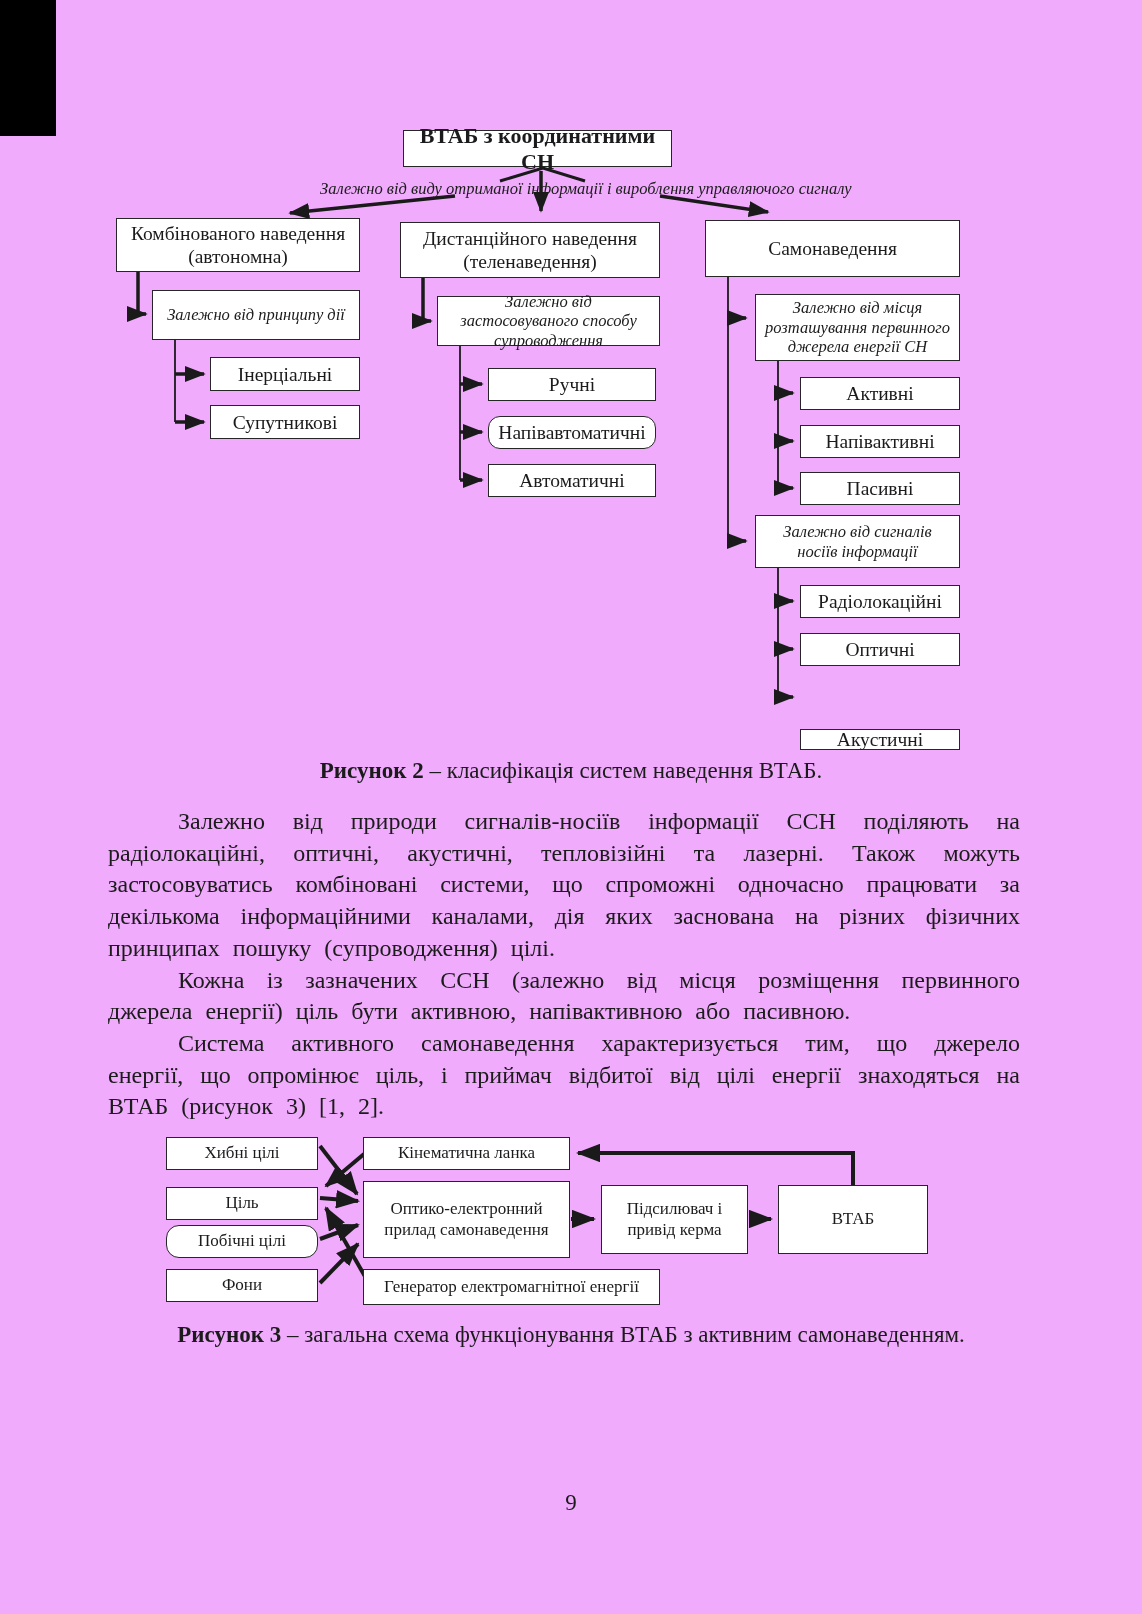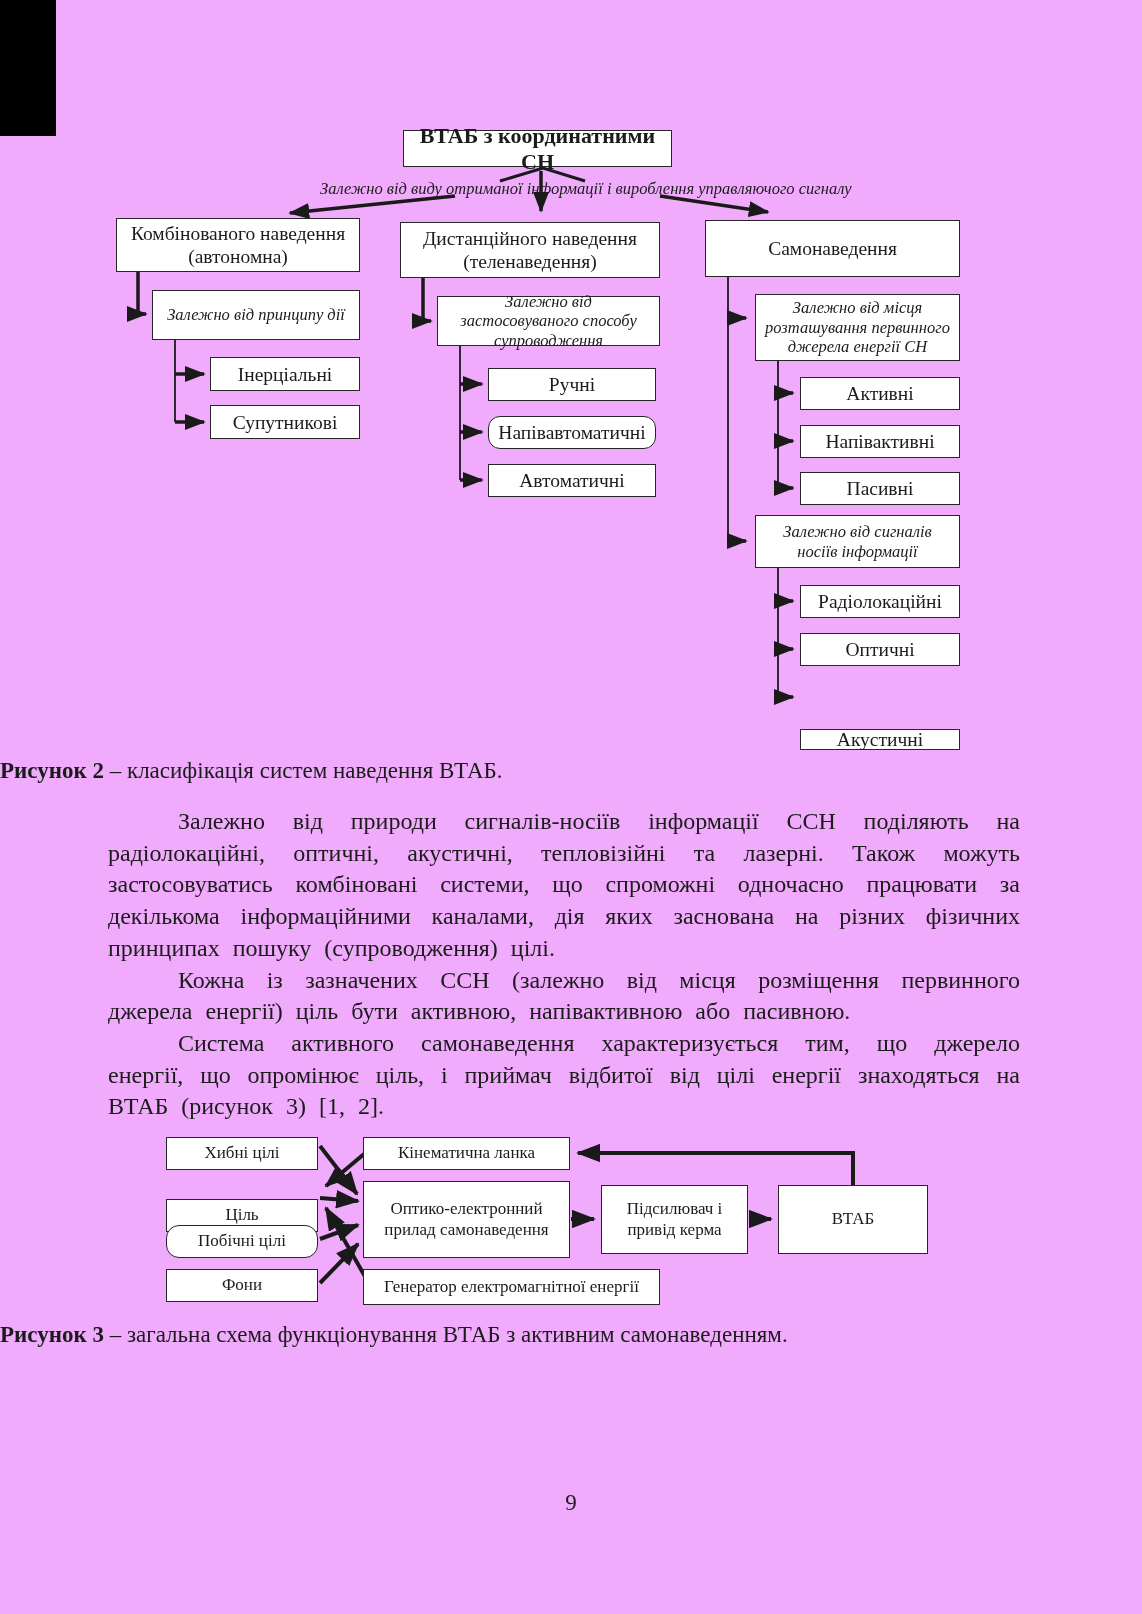--- a/index.html
+++ b/index.html
@@ -8,21 +8,21 @@
   .scan-artifact{position:absolute;left:0;top:0;width:56px;height:136px;background:#000;}
   svg.overlay{position:absolute;left:0;top:0;width:1142px;height:1614px;pointer-events:none;}
   .bx{position:absolute;box-sizing:border-box;border:1.5px solid #262626;background:#fff;
       display:flex;align-items:center;justify-content:center;text-align:center;
       font-size:19.5px;line-height:1.18;padding:2px 6px;}
   .it{font-style:italic;font-size:16.5px;}
   .b-root{font-size:22px;font-weight:bold;}
   .f3{font-size:17px;}
   .note{position:absolute;left:320px;top:179px;width:490px;text-align:center;
         font-style:italic;font-size:16.5px;white-space:nowrap;}
-  .caption{position:absolute;left:0;width:1142px;font-size:23px;}
+  .caption{position:absolute;left:0;width:1142px;text-align:center;font-size:23px;}
   .caption .b{font-weight:bold;}
   .bodytext{position:absolute;left:108px;top:806px;width:912px;font-size:24px;
             line-height:31.7px;text-align:justify;word-spacing:7px;}
   .bodytext p{margin:0;text-indent:70px;}
   .pagenum{position:absolute;left:0;top:1490px;width:1142px;text-align:center;font-size:23px;}
 </style>
 </head>
 <body>
 
 <div class="page">
@@ -106,21 +106,21 @@
     <span class="b">Рисунок 2</span><span> – класифікація систем наведення ВТАБ.</span>
   </div>
 
   <div class="bodytext">
     <p>Залежно від природи сигналів-носіїв інформації ССН поділяють на радіолокаційні, оптичні, акустичні, тепловізійні та лазерні. Також можуть застосовуватись комбіновані системи, що спроможні одночасно працювати за декількома інформаційними каналами, дія яких заснована на різних фізичних принципах пошуку (супроводження) цілі.</p>
     <p>Кожна із зазначених ССН (залежно від місця розміщення первинного джерела енергії) ціль бути активною, напівактивною або пасивною.</p>
     <p>Система активного самонаведення характеризується тим, що джерело енергії, що опромінює ціль, і приймач відбитої від цілі енергії знаходяться на ВТАБ (рисунок 3) [1, 2].</p>
   </div>
 
   <div class="bx f3" style="left:166px;top:1137px;width:152px;height:33px;">Хибні цілі</div>
-  <div class="bx f3" style="left:166px;top:1187px;width:152px;height:33px;margin-top:12px;">Ціль</div>
+  <div class="bx f3" style="left:166px;top:1187px;width:152px;height:33px;">Ціль</div>
   <div class="bx f3" style="left:166px;top:1225px;width:152px;height:33px;border-radius:13px;">Побічні цілі</div>
   <div class="bx f3" style="left:166px;top:1269px;width:152px;height:33px;">Фони</div>
   <div class="bx f3" style="left:363px;top:1137px;width:207px;height:33px;">Кінематична ланка</div>
   <div class="bx f3" style="left:363px;top:1181px;width:207px;height:77px;">Оптико-електронний прилад самонаведення</div>
   <div class="bx f3" style="left:601px;top:1185px;width:147px;height:69px;">Підсилювач і привід керма</div>
   <div class="bx f3" style="left:778px;top:1185px;width:150px;height:69px;">ВТАБ</div>
   <div class="bx f3" style="left:363px;top:1269px;width:297px;height:36px;">Генератор електромагнітної енергії</div>
 
   <div class="caption" style="top:1322px;">
     <span class="b">Рисунок 3</span><span> – загальна схема функціонування ВТАБ з активним самонаведенням.</span>

